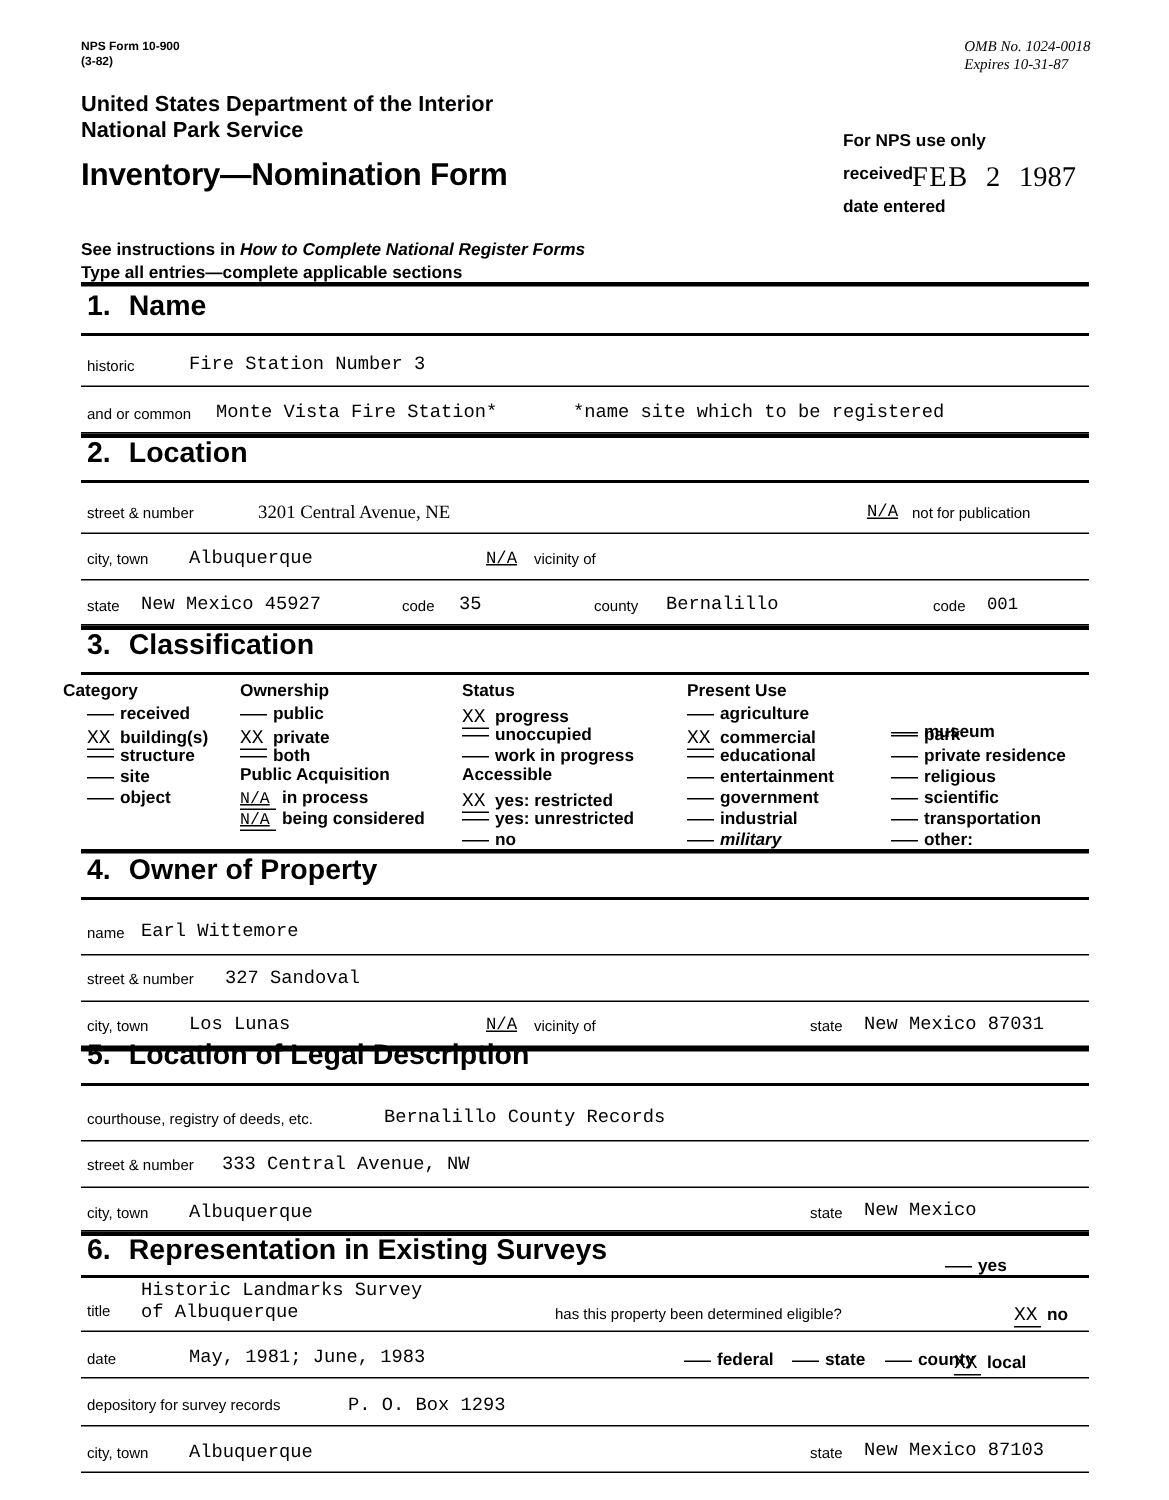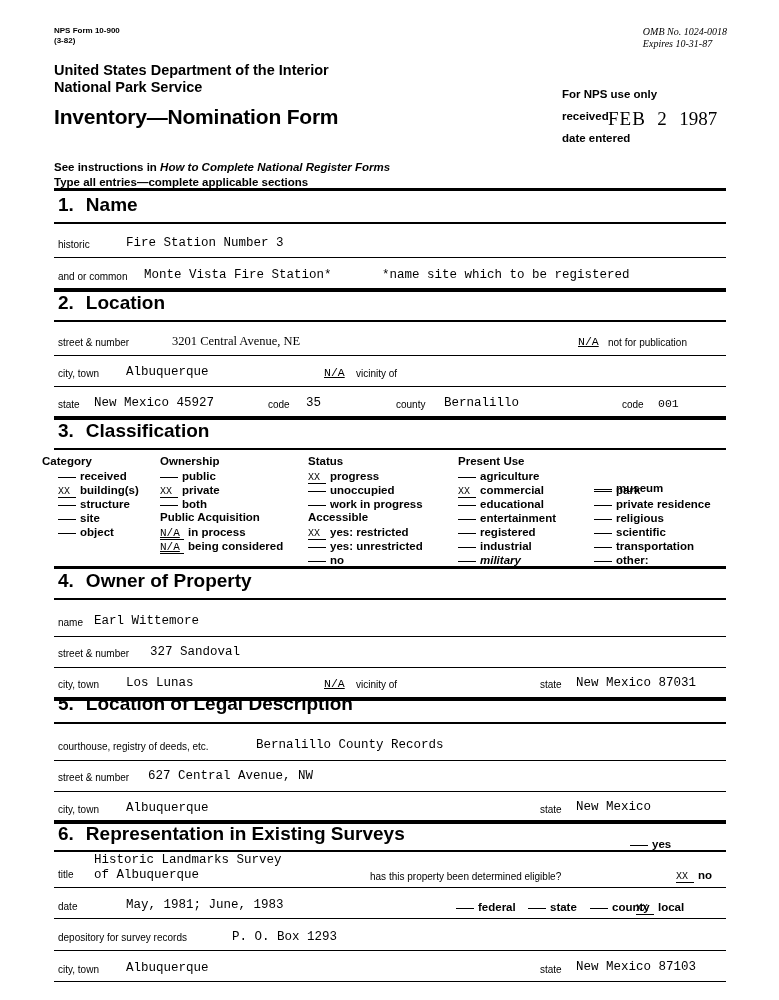--- a/index.html
+++ b/index.html
@@ -126,21 +126,21 @@
     border-bottom: 1.5px solid #000;
     margin-right: 4px;
     vertical-align: 2px;
   }
   .xx {
     display: inline-block;
     width: 18px;
     border-bottom: 1.5px solid #000;
     margin-right: 4px;
     font-family: "Liberation Mono", monospace;
-    font-size: 10px;
+    font-size: 13px;
     font-weight: normal;
     text-align: left;
     vertical-align: 0px;
   }
   .na {
     display: inline-block;
     width: 24px;
     border-bottom: 1.5px solid #000;
     margin-right: 4px;
     font-family: "Liberation Mono", monospace;
@@ -262,21 +262,21 @@
   <div class="colhead" style="left:308px; top:511px;">Accessible</div>
   <div class="citem" style="left:308px; top:526px;"><span class="xx">XX</span><span>yes: restricted</span></div>
   <div class="citem" style="left:308px; top:540px;"><span class="blank"></span><span>yes: unrestricted</span></div>
   <div class="citem" style="left:308px; top:554px;"><span class="blank"></span><span>no</span></div>
 
   <div class="colhead" style="left:458px; top:455px;">Present Use</div>
   <div class="citem" style="left:458px; top:470px;"><span class="blank"></span><span>agriculture</span></div>
   <div class="citem" style="left:458px; top:484px;"><span class="xx">XX</span><span>commercial</span></div>
   <div class="citem" style="left:458px; top:498px;"><span class="blank"></span><span>educational</span></div>
   <div class="citem" style="left:458px; top:512px;"><span class="blank"></span><span>entertainment</span></div>
-  <div class="citem" style="left:458px; top:526px;"><span class="blank"></span><span>registered</span></div>
+  <div class="citem" style="left:458px; top:526px;"><span class="blank"></span><span>government</span></div>
   <div class="citem" style="left:458px; top:540px;"><span class="blank"></span><span>industrial</span></div>
   <div class="citem" style="left:458px; top:554px;font-style:italic;"><span class="blank"></span><span>military</span></div>
 
   <div class="citem" style="left:594px; top:482px;"><span class="blank"></span><span>museum</span></div>
   <div class="citem" style="left:594px; top:484px;"><span class="blank"></span><span>park</span></div>
   <div class="citem" style="left:594px; top:498px;"><span class="blank"></span><span>private residence</span></div>
   <div class="citem" style="left:594px; top:512px;"><span class="blank"></span><span>religious</span></div>
   <div class="citem" style="left:594px; top:526px;"><span class="blank"></span><span>scientific</span></div>
   <div class="citem" style="left:594px; top:540px;"><span class="blank"></span><span>transportation</span></div>
   <div class="citem" style="left:594px; top:554px;"><span class="blank"></span><span>other:</span></div>
@@ -307,21 +307,21 @@
   <div class="sec-title" style="top:693px;">
     <span class="num">5.</span><span>Location of Legal Description</span>
   </div>
   <div class="rule med" style="top:722px;"></div>
 
   <div class="lbl" style="left:58px; top:741px;">courthouse, registry of deeds, etc.</div>
   <div class="val" style="left:256px; top:738px;">Bernalillo County Records</div>
   <div class="rule thin" style="top:760px;"></div>
 
   <div class="lbl" style="left:58px; top:772px;">street &amp; number</div>
-  <div class="val" style="left:148px; top:769px;">627 Central Avenue, NW</div>
+  <div class="val" style="left:148px; top:769px;">333 Central Avenue, NW</div>
   <div class="rule thin" style="top:791px;"></div>
 
   <div class="lbl" style="left:58px; top:804px;">city, town</div>
   <div class="val" style="left:126px; top:801px;">Albuquerque</div>
   <div class="lbl" style="left:540px; top:804px;">state</div>
   <div class="val" style="left:576px; top:800px;">New Mexico</div>
   <div class="rule thin" style="top:820px;"></div>
 
   <div class="rule thick" style="top:821px;"></div>
   <div class="sec-title" style="top:823px;">

